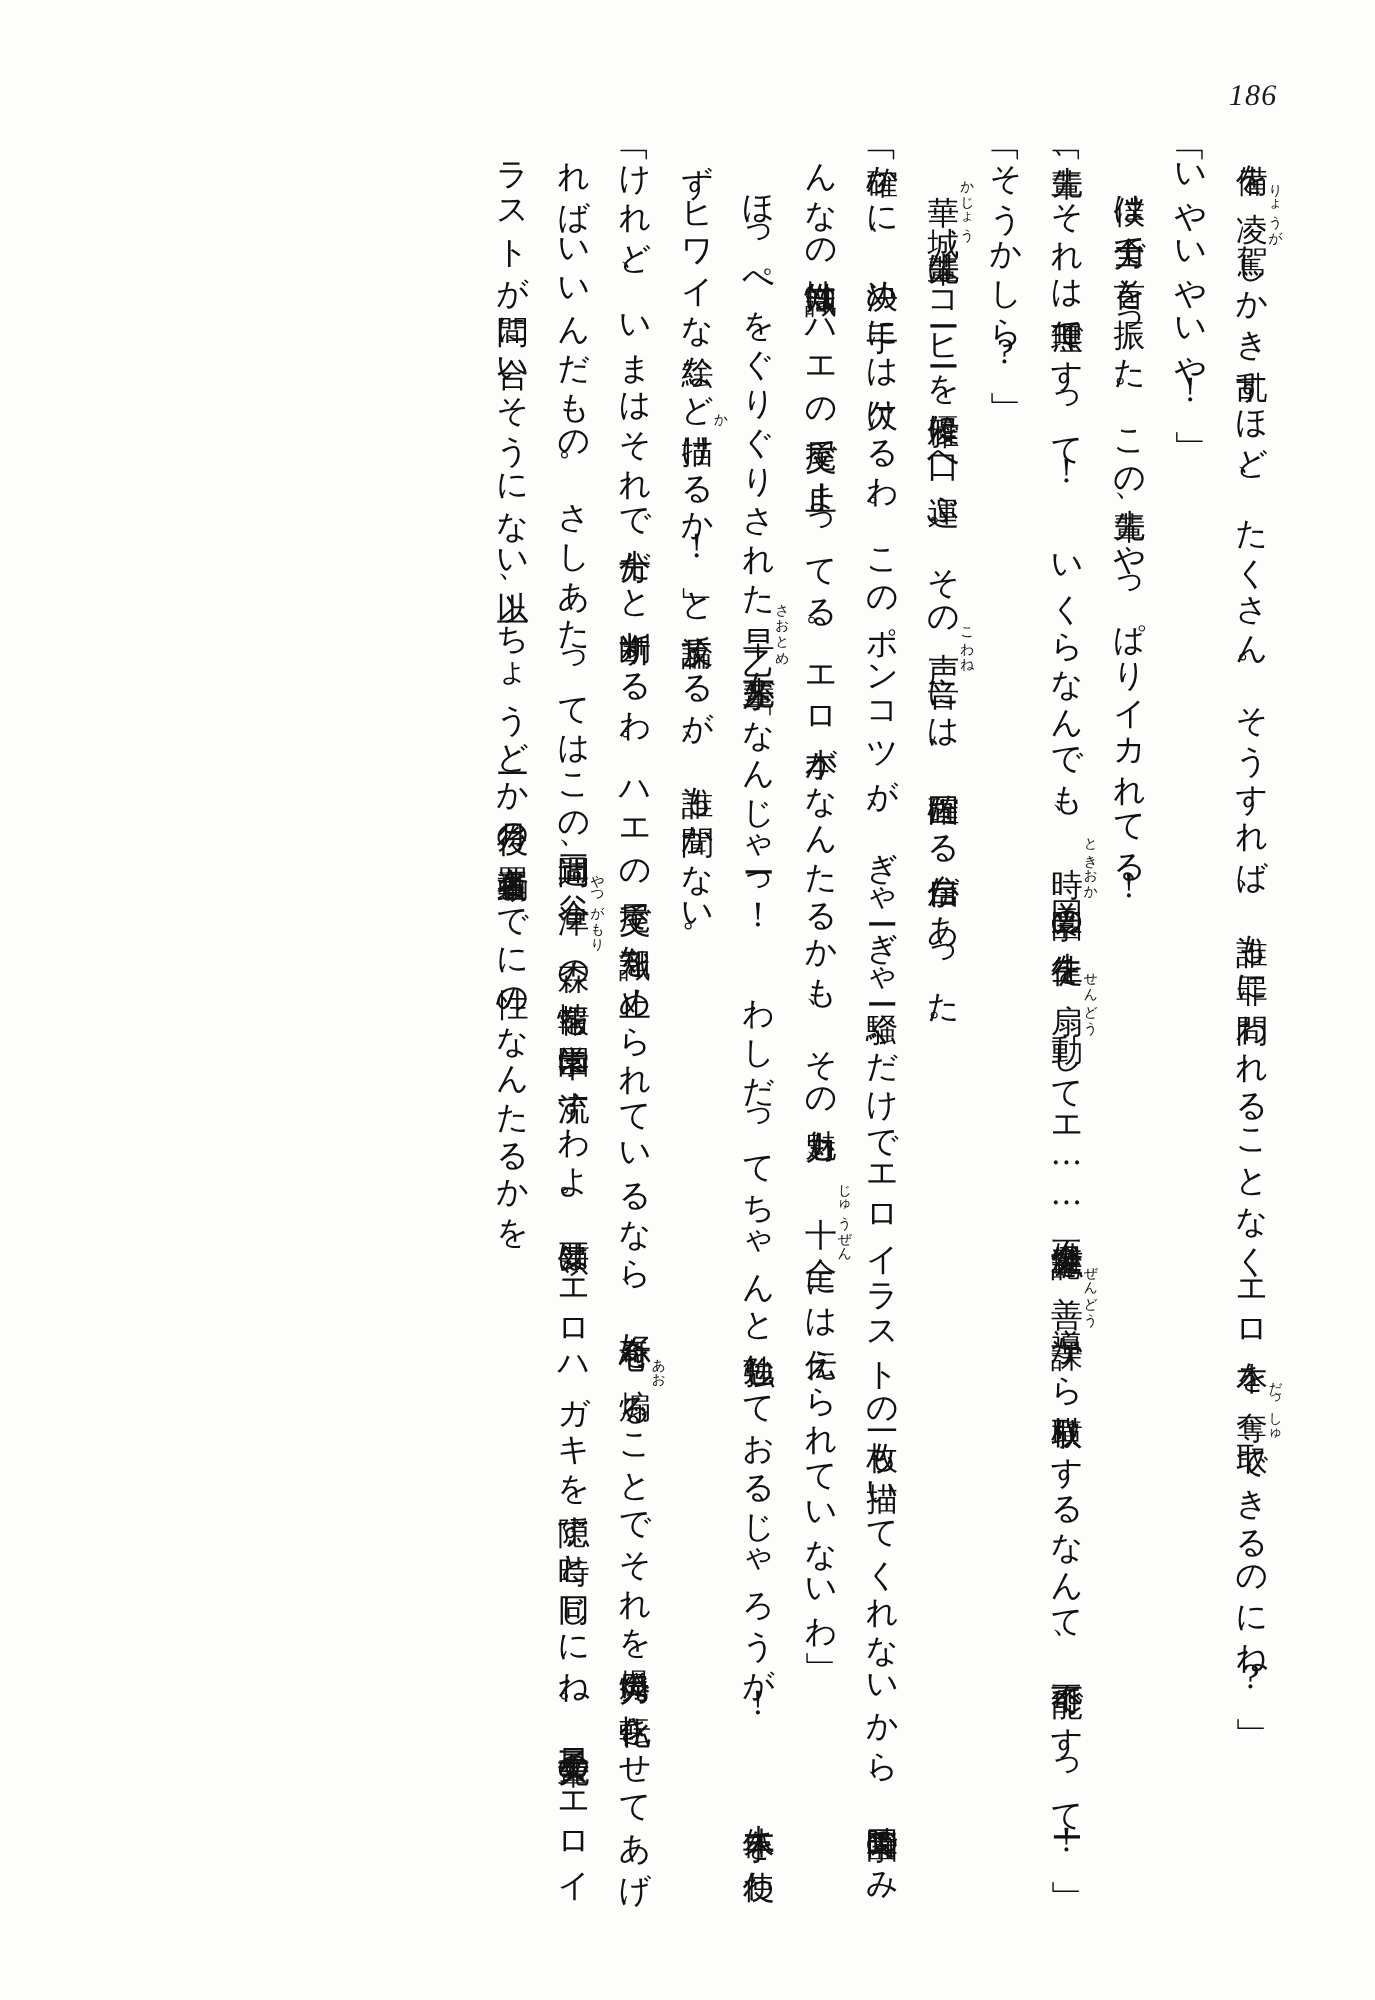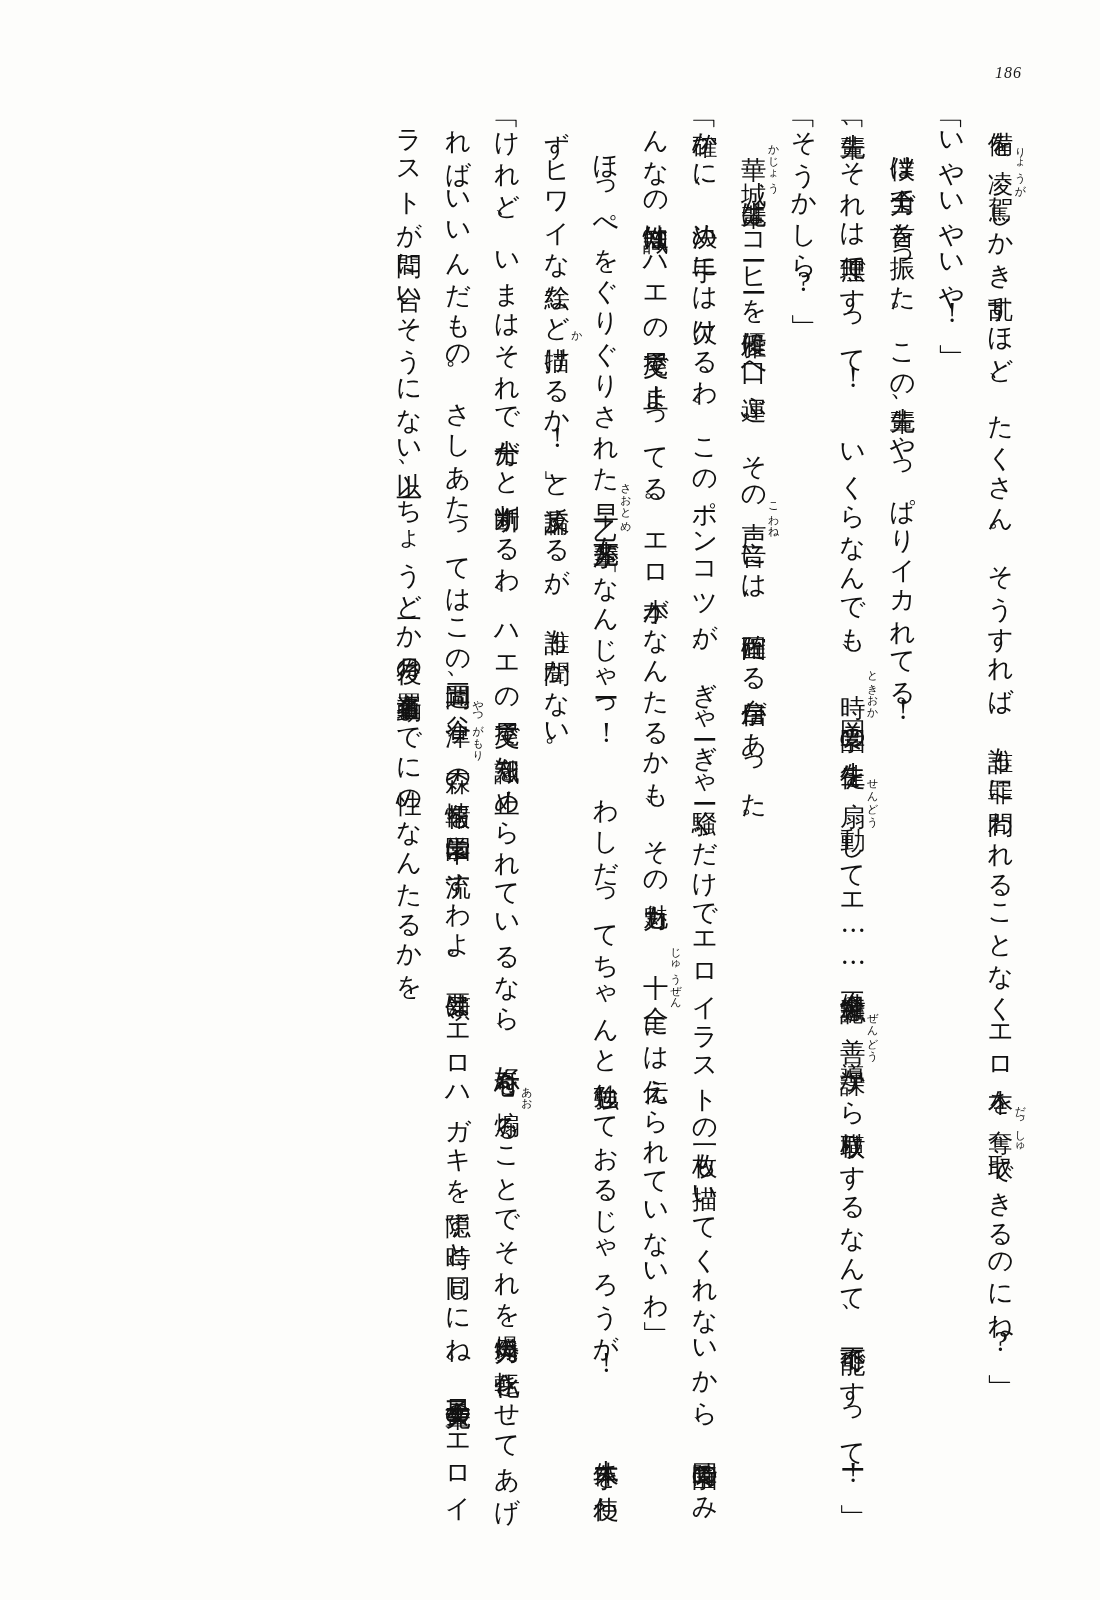--- a/index.html
+++ b/index.html
@@ -15,21 +15,21 @@
     overflow: hidden;
     font-family: "DejaVu Serif", "Liberation Serif", serif;
     color: #111111;
   }
   .page-number {
     position: absolute;
     top: 64px;
     right: 78px;
     font-family: "Liberation Serif", serif;
     font-style: italic;
-    font-size: 16px;
+    font-size: 24px;
     letter-spacing: 1px;
     color: #1a1a1a;
   }
   .body-text {
     position: absolute;
     top: 112px;
     right: 74px;
     left: 74px;
     bottom: 90px;
     writing-mode: vertical-rl;

